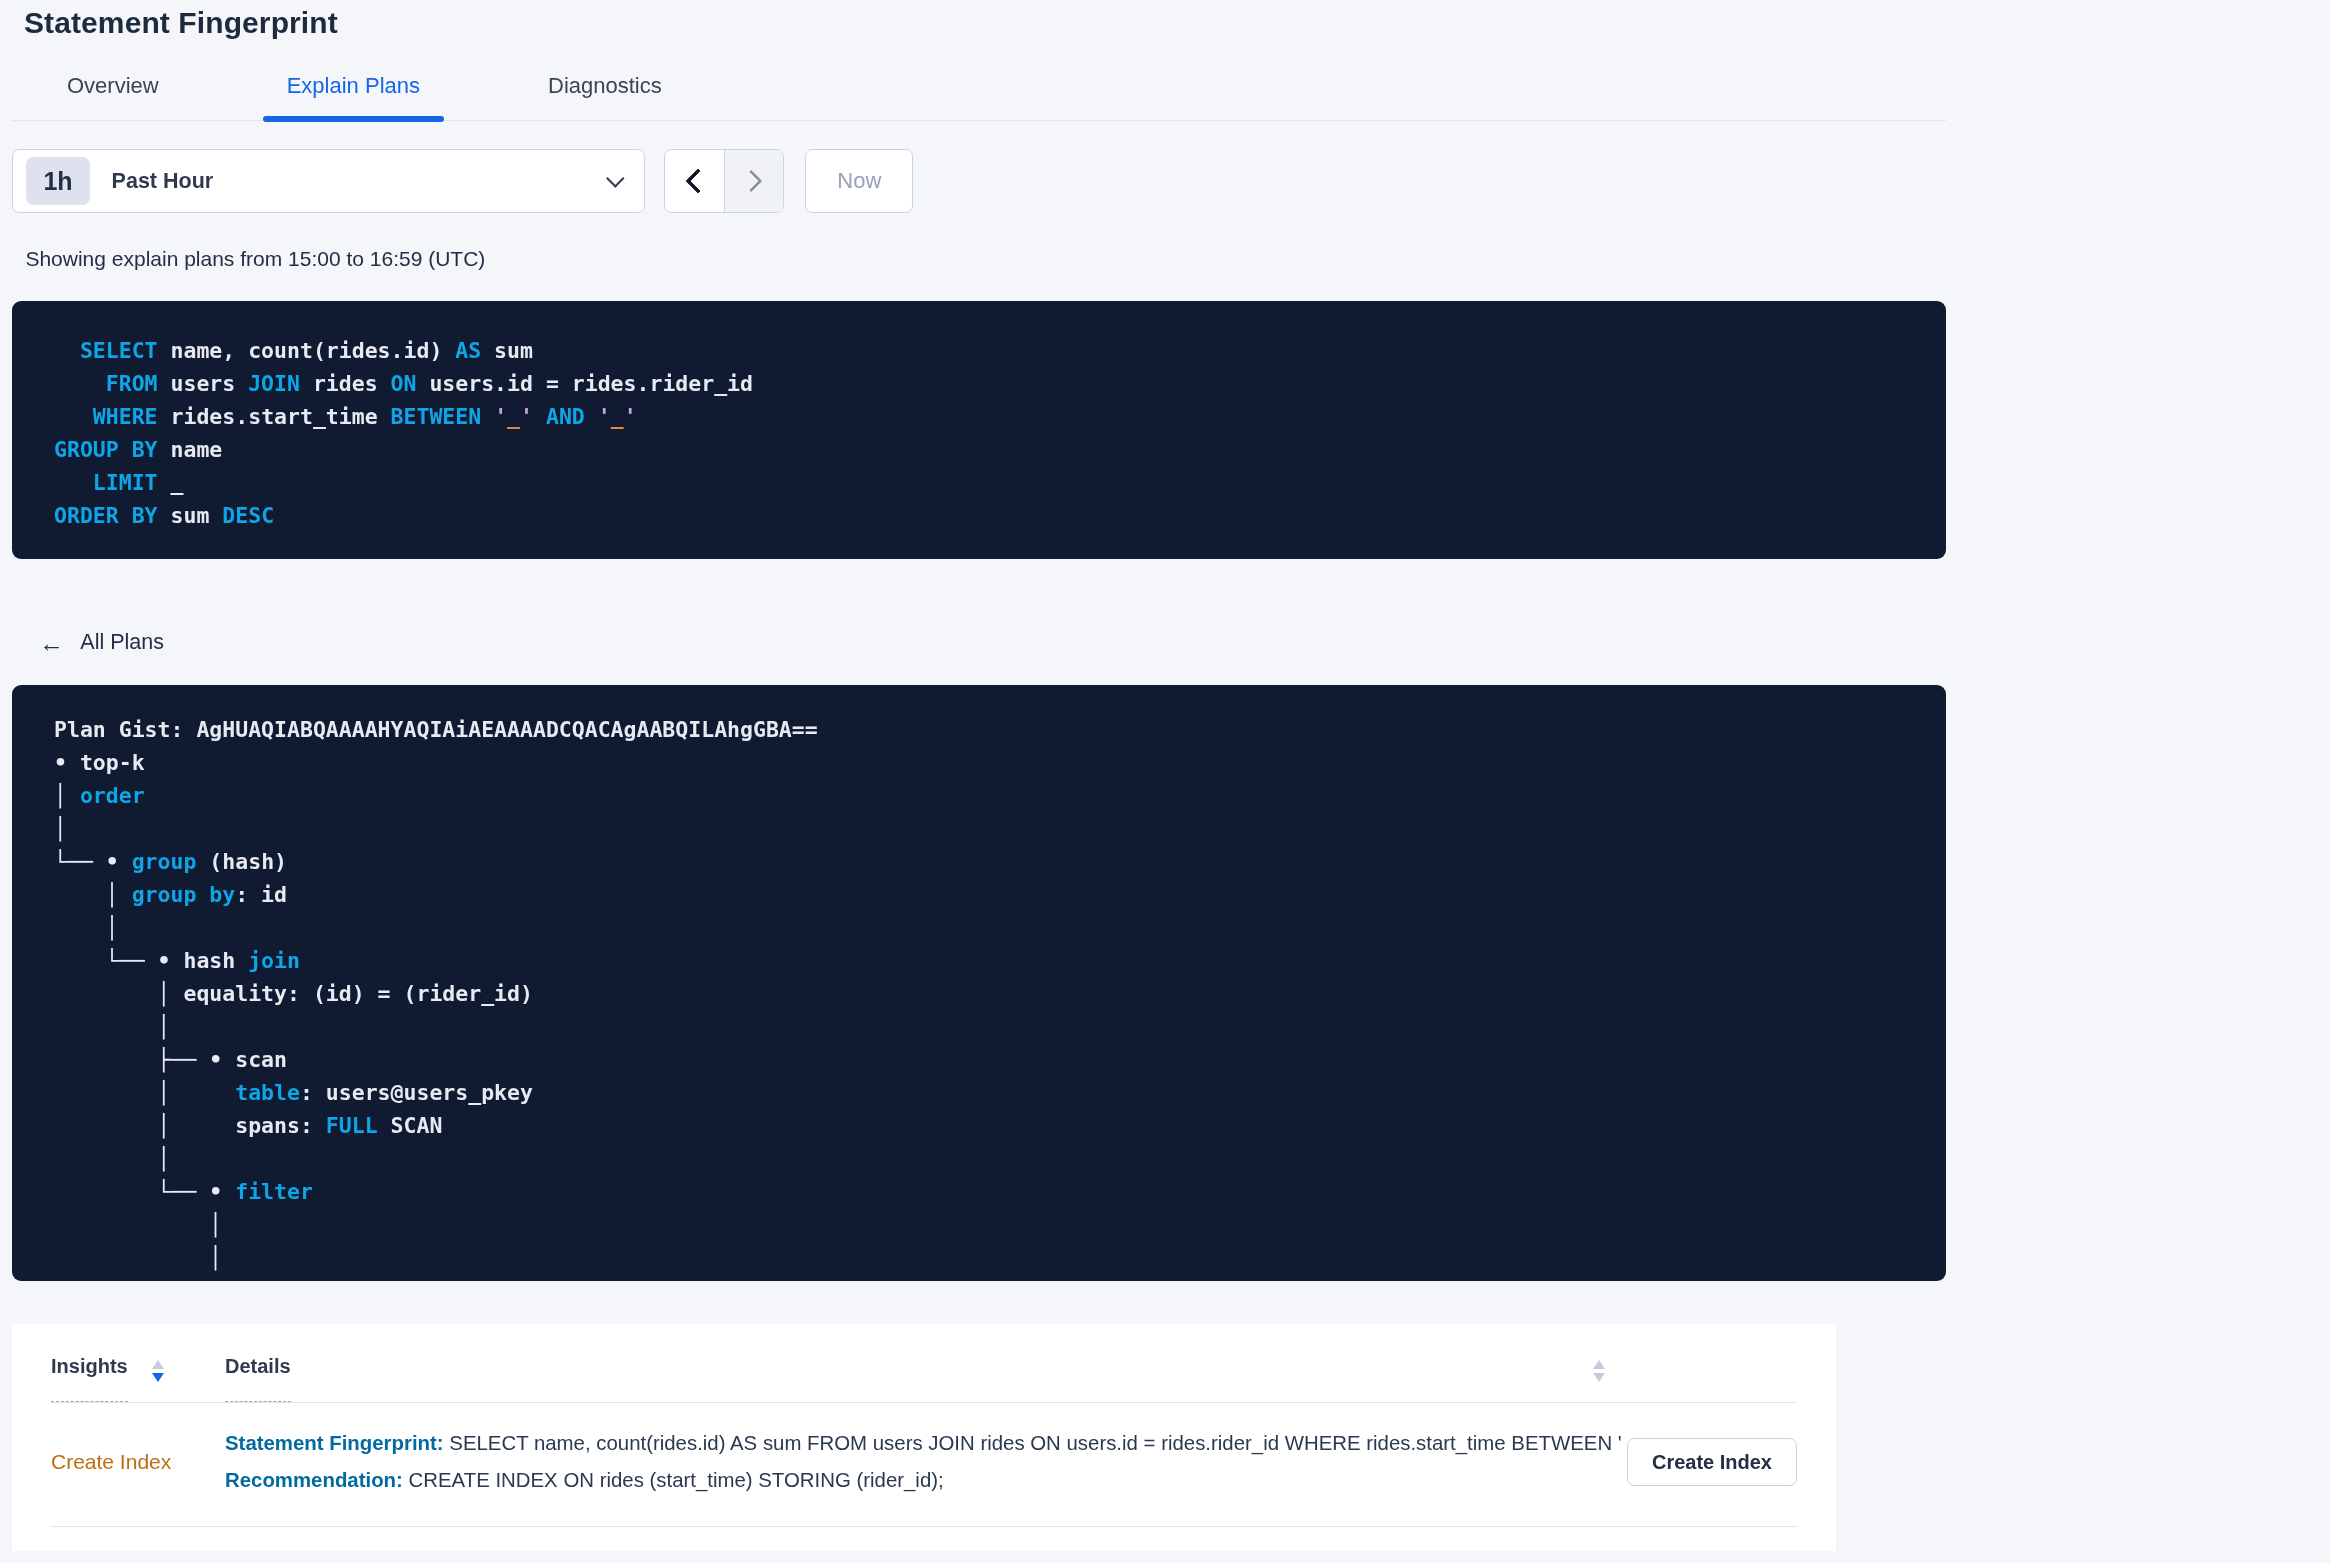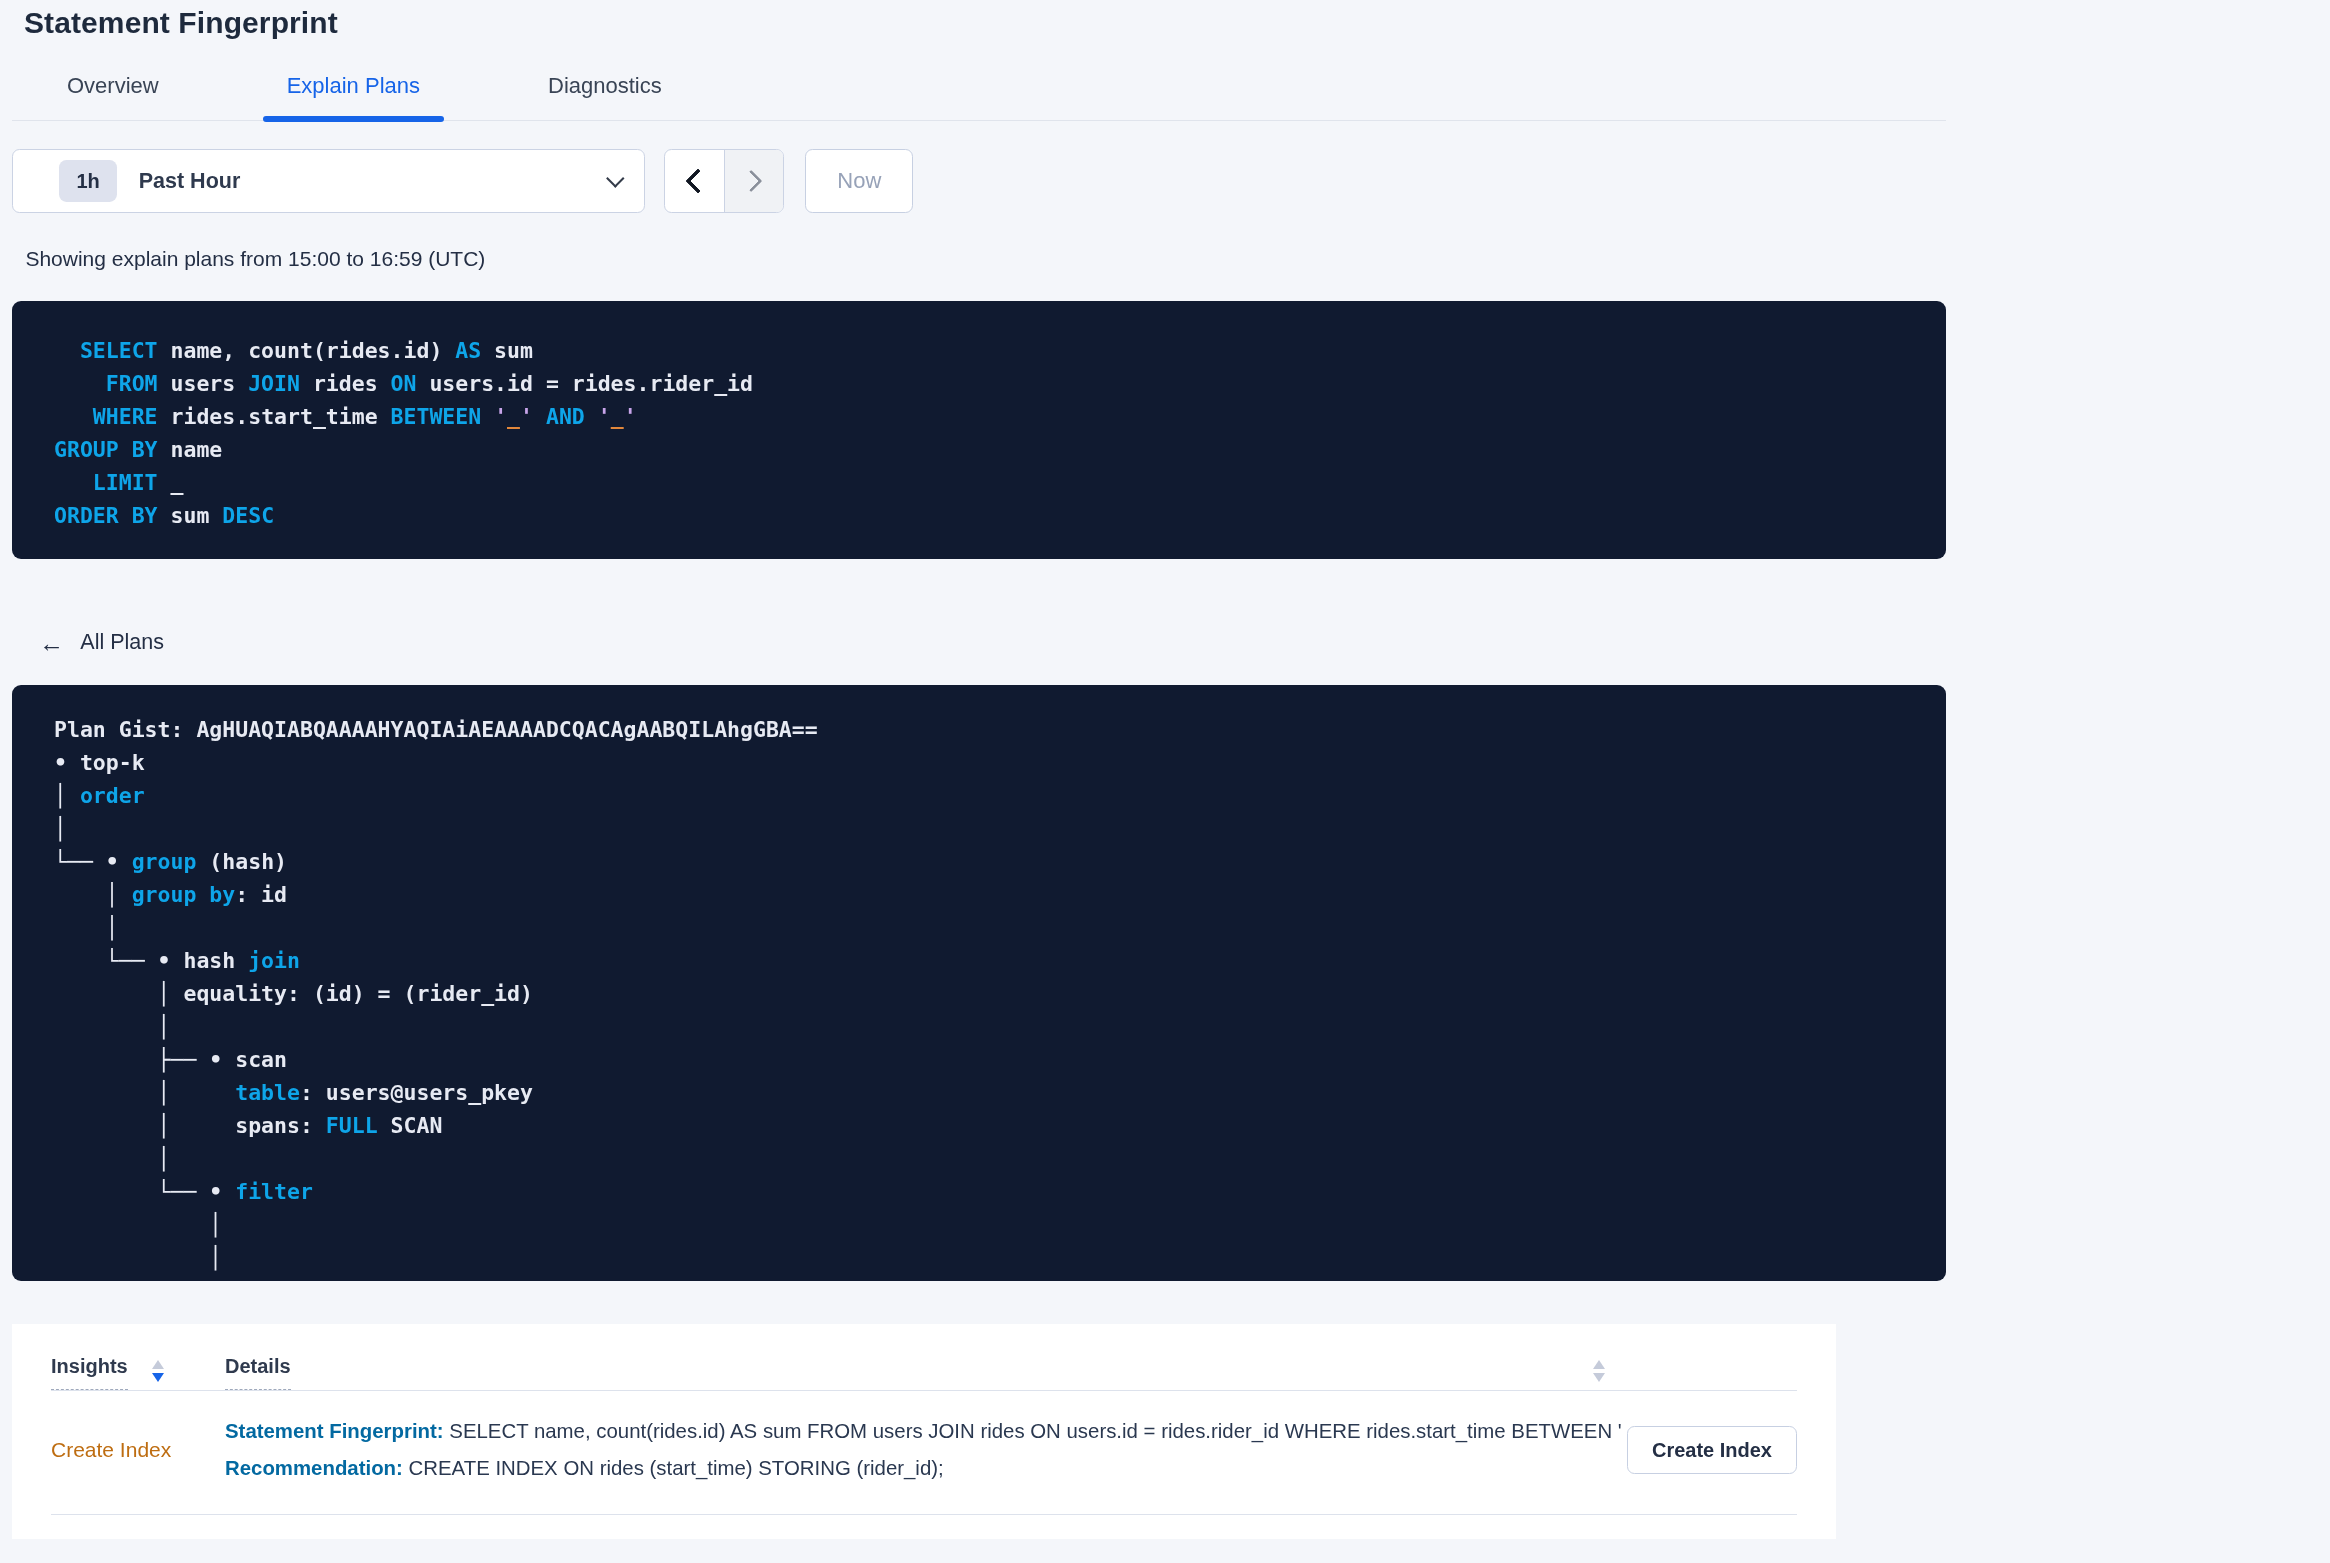--- a/index.html
+++ b/index.html
@@ -34,22 +34,22 @@
   }
 
   
   .controls { display:flex; align-items:center; margin-top:28px; padding-left:0; }
   .time-dropdown {
     width:633px; height:64px; background:#fff;
     border:1.5px solid #CBD3E4; border-radius:7.4px;
     display:flex; align-items:center; padding:0 22px 0 13.4px; cursor:pointer;
   }
   .time-badge {
-    background:#DEE2EE; color:#242F45; font-weight:bold; font-size:20px;
-    padding:9.7px 17px; border-radius:7.4px;margin-left:33px;
+    background:#DEE2EE; color:#242F45; font-weight:bold; font-size:25px;
+    padding:9.7px 17px; border-radius:7.4px;
   }
   .time-label { margin-left:22px; font-size:21.5px; color:#2F3A4E; font-weight:bold; }
   .chev-down {
     margin-left:auto; width:12.6px; height:12.6px;
     border-right:2.2px solid #333B49; border-bottom:2.2px solid #333B49;
     transform:rotate(45deg) translate(-2.2px,-2.2px);
   }
   .arrow-group {
     display:flex; height:64px; width:120px; margin-left:19.3px;
     border:1.5px solid #CBD3E4; border-radius:7.4px; overflow:hidden; background:#fff;
@@ -102,21 +102,21 @@
   .gist-title { white-space:pre; font-weight:bold; }
   .gist-tree { }
 
   
   .table-card {
     margin-top:43px; width:1824px; background:#fff; padding:0 39px 24px 39px;
   }
   .thead { display:flex; align-items:flex-start; padding-top:31px; border-bottom:1.5px solid #DDE2EC; }
   .th-label {
     font-size:20px; font-weight:bold; color:#2F3A4E;
-    border-bottom:1.5px dashed #9FA9BC; padding-bottom:11px; cursor:pointer;
+    border-bottom:1.5px dashed #9FA9BC; padding-bottom:23px; cursor:pointer;
   }
   .col-insights { width:174px; flex-shrink:0; display:flex; align-items:flex-start; }
   .col-details { flex:1; display:flex; align-items:flex-start; }
   .sort-icon { display:flex; flex-direction:column; gap:4.5px; margin-left:24px; margin-top:4.5px; cursor:pointer; }
   .tri-up { width:0; height:0; border-left:6.7px solid transparent; border-right:6.7px solid transparent; border-bottom:9.7px solid #C5CBDA; }
   .tri-down { width:0; height:0; border-left:6.7px solid transparent; border-right:6.7px solid transparent; border-top:9.7px solid #C5CBDA; }
   .tri-down.active { border-top-color:#1664E8; }
   .sort-right { margin-left:auto; margin-right:192px; }
 
   .trow { display:flex; align-items:center; padding:22px 0 27px 0; border-bottom:1.5px solid #DDE2EC; }

